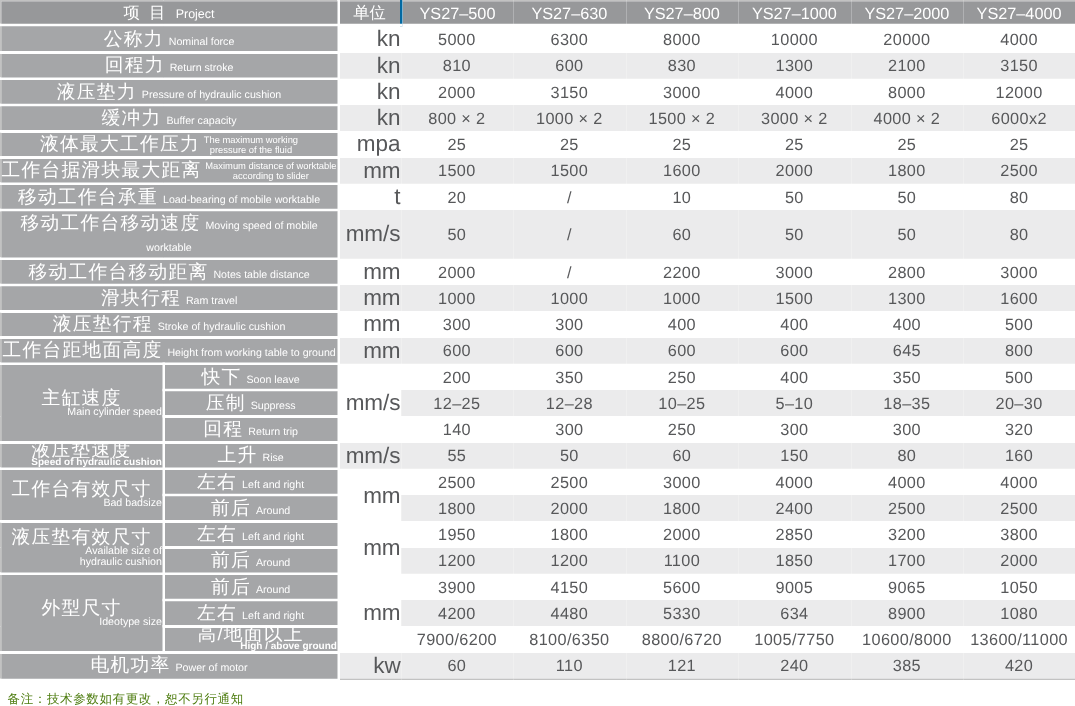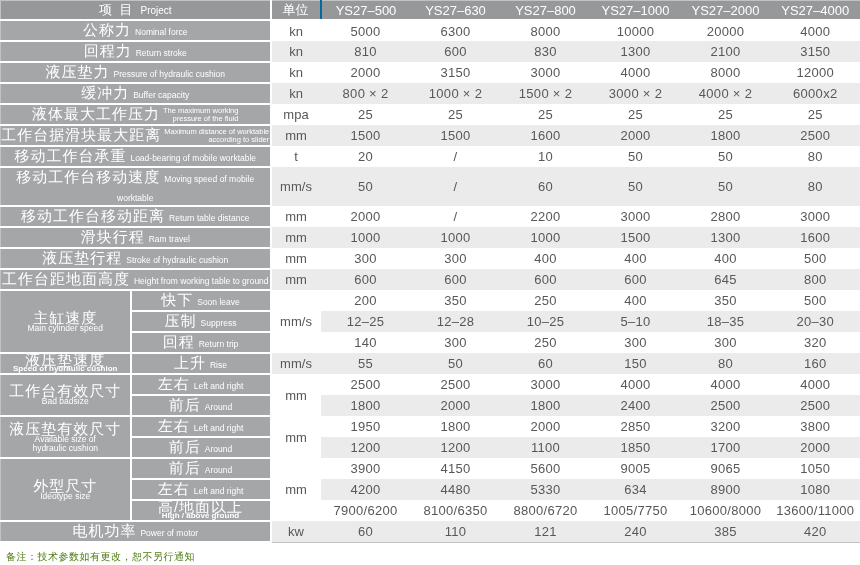--- a/index.html
+++ b/index.html
@@ -31,30 +31,30 @@
   .th-unit{border-right:2px solid #0369a1;}
   .th-proj-en{font-size:10px;margin-left:6px;}
   .th-zh{letter-spacing:2px;}
   .cell-label{
     background:var(--label-bg);color:#fff;text-align:center;vertical-align:middle;
     border-bottom:2px solid #fff;border-right:2px solid #fff;
   }
   .lab-zh{font-size:15px;letter-spacing:1px;}
   .lab-en{font-size:8.5px;margin-left:4px;}
   .en-small{
-    display:inline-block;vertical-align:middle;text-align:right;
+    display:inline-block;vertical-align:middle;text-align:center;
     font-size:7.5px;line-height:8px;white-space:pre-line;margin-left:3px;
   }
   .stack .lab-zh{display:block;line-height:13px;}
-  .stack .lab-en{display:block;line-height:9px;margin-left:0;white-space:pre-line;font-size:8.5px;}
+  .stack .lab-en{display:block;line-height:9px;margin-left:0;white-space:pre-line;font-size:8.5px;text-align:right;}
   .tight .lab-zh{line-height:11px;}
   .tight .lab-en{line-height:8px;font-size:8px;font-weight:bold;}
   .cell-unit{
-    background:#fff;color:var(--value-text);font-size:13px;
-    text-align:center;vertical-align:middle;
+    background:#fff;color:var(--value-text);font-size:18px;
+    text-align:right;vertical-align:middle;
   }
   .cell-val{
     background:#fff;color:var(--value-text);font-size:13px;
     text-align:center;vertical-align:middle;letter-spacing:0.3px;
   }
   tr.shaded .cell-val{background:var(--row-shade);}
   tr.shaded .cell-unit{background:var(--row-shade);}
   .cell-unit.merged{background:#fff !important;}
   .footer{margin:7px 0 0 6px;}
   .footer-zh{font-size:10px;color:#4d7c0f;letter-spacing:0.5px;}
@@ -164,21 +164,21 @@
         <td class="cell-label" colspan="2"><span class="lab-zh">移动工作台移动速度</span><span class="lab-en">Moving speed of mobile worktable</span></td>
         <td class="cell-unit">mm/s</td>
         <td class="cell-val">50</td>
         <td class="cell-val">/</td>
         <td class="cell-val">60</td>
         <td class="cell-val">50</td>
         <td class="cell-val">50</td>
         <td class="cell-val">80</td>
       </tr>
       <tr>
-        <td class="cell-label" colspan="2"><span class="lab-zh">移动工作台移动距离</span><span class="lab-en">Return table distance</span></td>
+        <td class="cell-label" colspan="2"><span class="lab-zh">移动工作台移动距离</span><span class="lab-en">Notes table distance</span></td>
         <td class="cell-unit">mm</td>
         <td class="cell-val">2000</td>
         <td class="cell-val">/</td>
         <td class="cell-val">2200</td>
         <td class="cell-val">3000</td>
         <td class="cell-val">2800</td>
         <td class="cell-val">3000</td>
       </tr>
       <tr class="shaded">
         <td class="cell-label" colspan="2"><span class="lab-zh">滑块行程</span><span class="lab-en">Ram travel</span></td>

